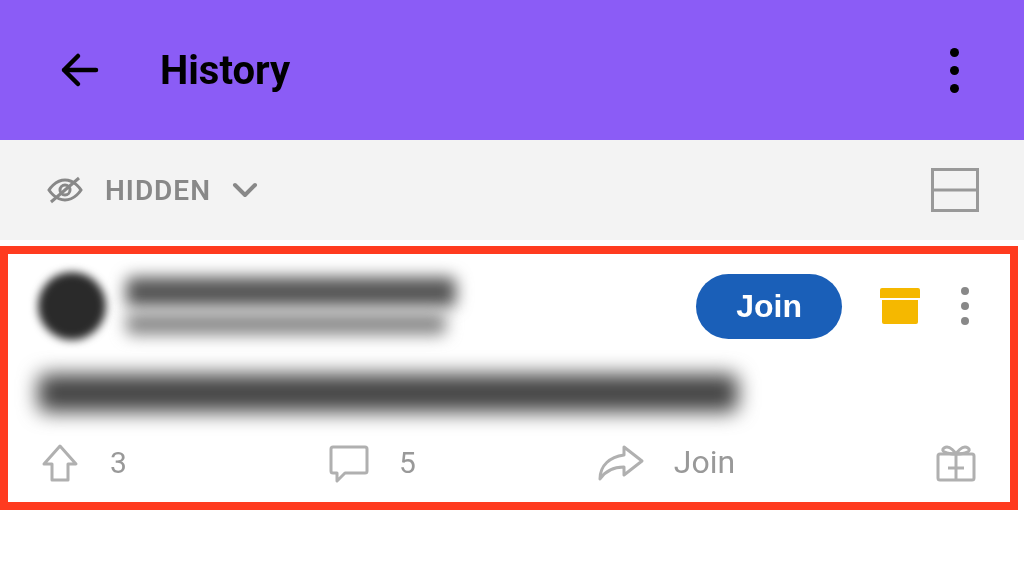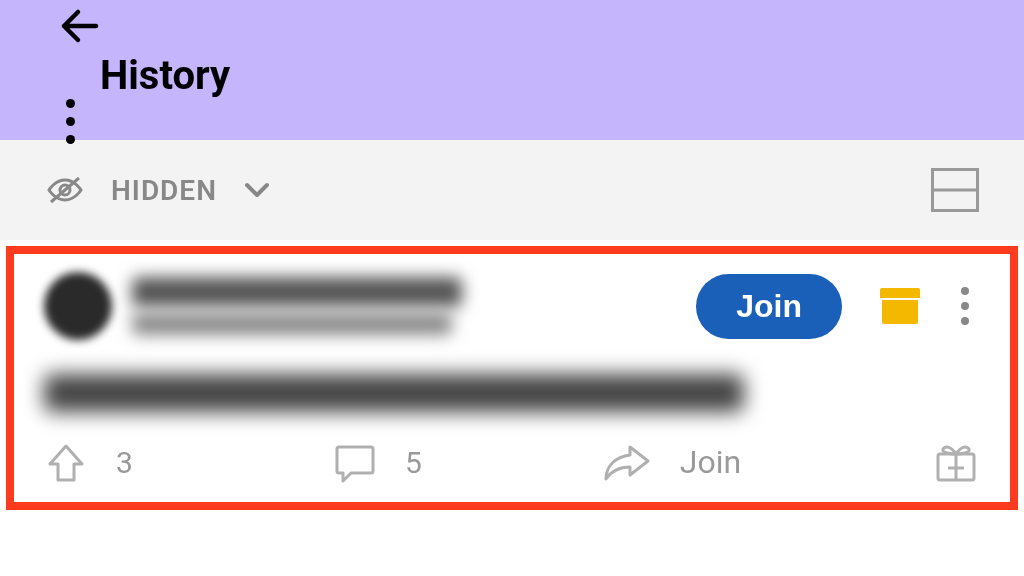--- a/index.html
+++ b/index.html
@@ -6,24 +6,23 @@
     body {
       font-family: -apple-system, BlinkMacSystemFont, "Segoe UI", Roboto, sans-serif;
       background: #fff;
       width: 1024px;
       height: 576px;
       overflow: hidden;
     }
     .header {
       height: 140px;
       display: flex;
-      align-items: flex-start;
+      align-items: center;
       padding: 0 50px;
-      background: #c4b5fd;
-      flex-direction: column;
+      background: #8b5cf6;
     }
     .back-btn {
       width: 60px;
       height: 60px;
       display: flex;
       align-items: center;
       justify-content: center;
       cursor: pointer;
     }
     .header-title {
@@ -50,21 +49,21 @@
     .filter-bar {
       background: #f3f3f3;
       height: 100px;
       display: flex;
       align-items: center;
       padding: 0 45px;
     }
     .filter-left {
       display: flex;
       align-items: center;
-      gap: 26px;
+      gap: 20px;
       cursor: pointer;
     }
     .filter-label {
       font-size: 28px;
       font-weight: 600;
       color: #888;
       letter-spacing: 1px;
     }
     .filter-spacer { flex: 1; }
     .view-toggle {
@@ -77,21 +76,21 @@
       content: '';
       position: absolute;
       left: 0;
       right: 0;
       top: 50%;
       height: 3px;
       background: #999;
       transform: translateY(-50%);
     }
     .post-card {
-      margin: 6px 6px 0 6px;
+      margin: 6px 6px 0 0;
       border: 8px solid #ff3b1f;
       background: #fff;
       padding: 18px 30px 0 30px;
     }
     .post-header {
       display: flex;
       align-items: center;
       gap: 20px;
     }
     .avatar {

